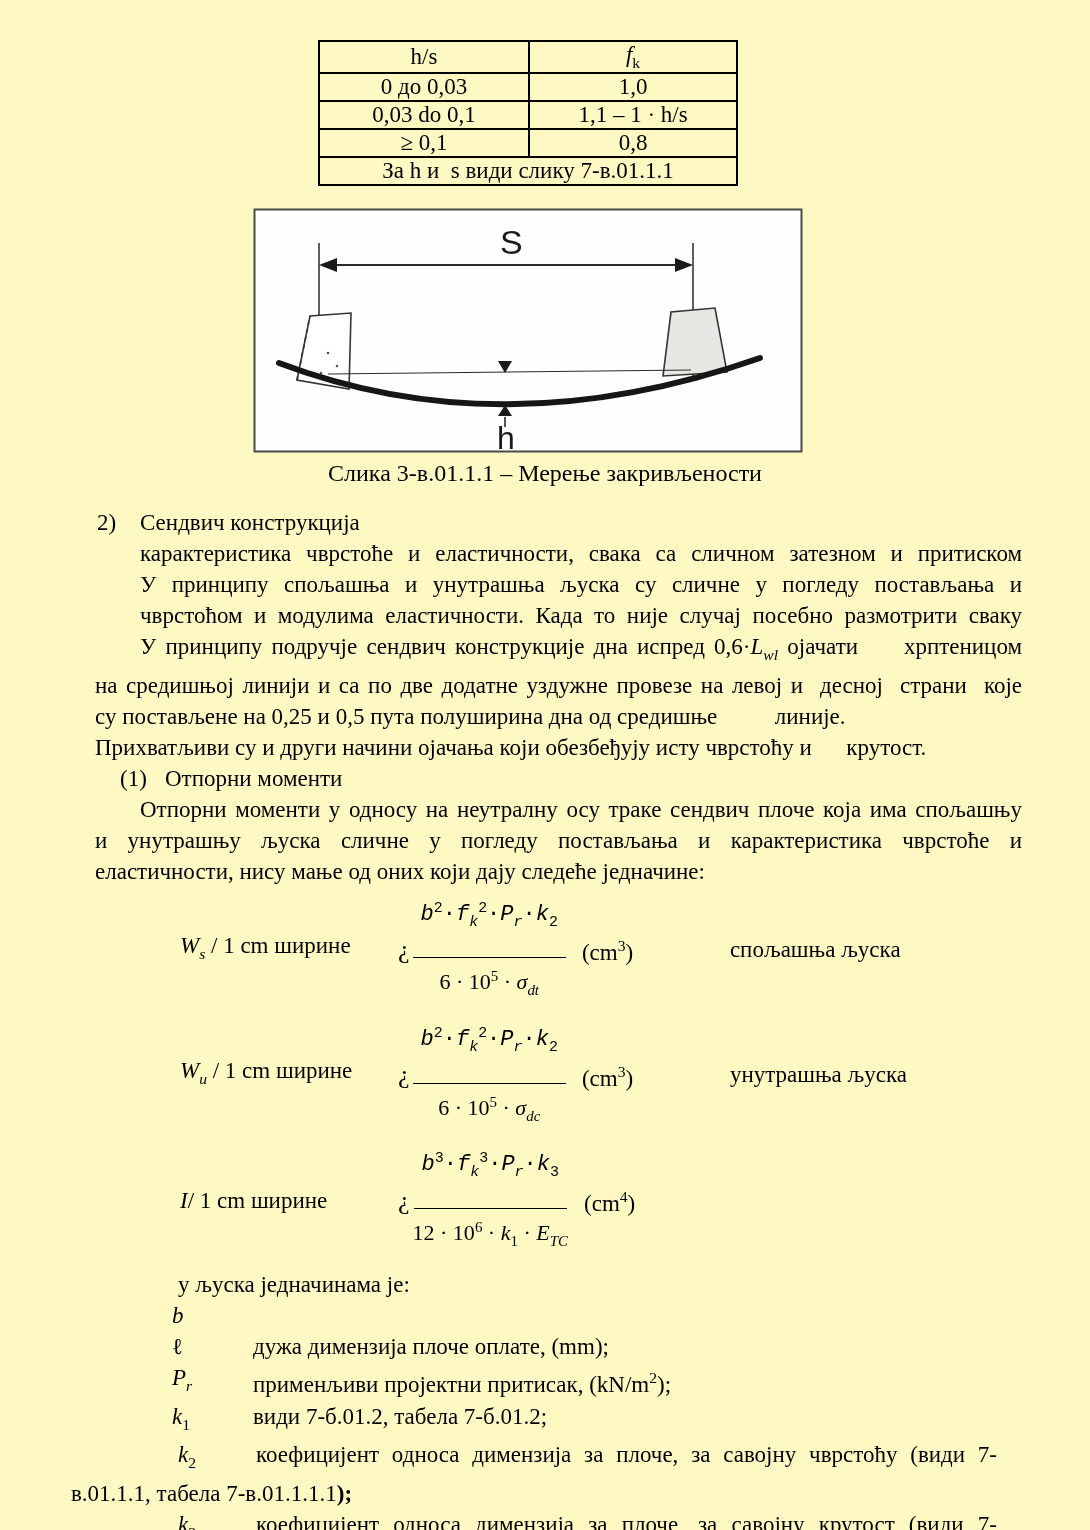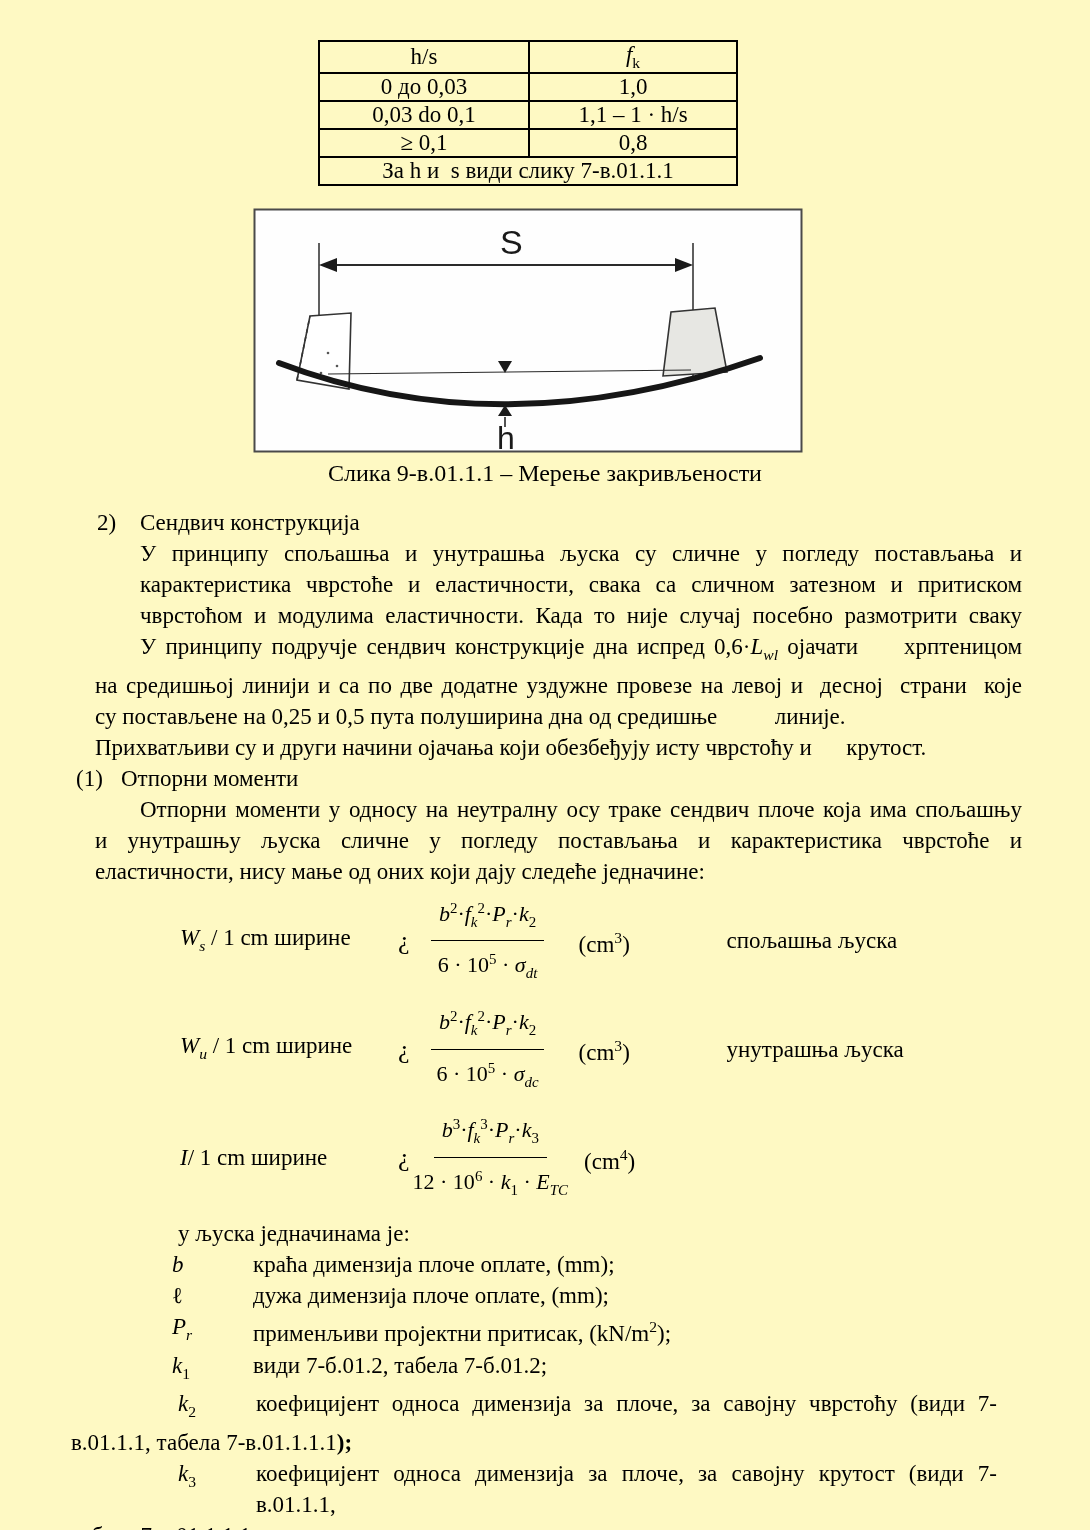--- a/index.html
+++ b/index.html
@@ -36,29 +36,29 @@
     font-size:23px;line-height:31px;
   }
   .ln{min-height:31px;}
   .just{text-align:justify;text-align-last:justify;}
   .left{text-align:left;}
   .ind{text-indent:45px;}
   .pA{margin:0 68px 0 140px;}
   .pB{margin:0 68px 0 95px;}
   .item2{padding-left:97px;}
   .item2 .num{display:inline-block;width:43px;}
-  .item1{padding-left:76px;}
+  .item1{padding-left:120px;}
   .item1 .num{display:inline-block;width:45px;}
   
   .formulas{margin-top:6px;}
   .f-row{display:flex;align-items:center;padding-left:180px;margin-bottom:12px;min-height:56px;}
   .f-label{width:218px;}
   .f-geq{font-size:26px;margin-right:3px;}
   .frac{display:inline-flex;flex-direction:column;align-items:center;font-size:22px;min-width:150px;}
-  .frac .fr-num{border-bottom:1.6px solid #000;padding:0 8px 3px;white-space:nowrap;}
+  .frac .fr-num{border-bottom:1.6px solid #000;padding:0 8px 20px;white-space:nowrap;font-family:Liberation Mono, monospace;}
   .frac .fr-den{padding-top:3px;white-space:nowrap;}
   .f-unit{width:100px;padding-left:16px;}
   .f-note{padding-left:48px;}
   sub,sup{font-size:68%;}
   .intro{padding-left:178px;}
   
   .def-row{display:flex;padding-left:172px;}
   .def-sym{width:81px;}
   .hang-l1{display:flex;padding-left:178px;margin-right:93px;}
   .hang-sym{width:78px;}
@@ -115,31 +115,31 @@
       <path d="M 26 155 Q 250 240 507 150" fill="none" stroke="#161616" stroke-width="6" stroke-linecap="round"></path>
 
       <line x1="75" y1="166" x2="438" y2="162" stroke="#2a2a2a" stroke-width="1.2"></line>
 
       <polygon points="245,153 259,153 252,165" fill="#1a1a1a"></polygon>
       <polygon points="245,208 259,208 252,197" fill="#1a1a1a"></polygon>
       <line x1="252" y1="209" x2="252" y2="219" stroke="#1a1a1a" stroke-width="1.5"></line>
       <text x="244" y="241" font-size="32" font-family="Liberation Sans, sans-serif" fill="#1a1a1a">h</text>
     </svg>
   </div>
-  <div class="caption">Слика 9-в.01.1.1 – Мерење закривљености</div>
+  <div class="caption">Слика 3-в.01.1.1 – Мерење закривљености</div>
 
   <div class="body">
 
     <div class="ln item2">
       <span class="num">2)</span><span>Сендвич конструкција</span>
     </div>
 
     <div class="pA">
+      <div class="ln just">карактеристика чврстоће и еластичности, свака са сличном затезном и притиском</div>
       <div class="ln just">У принципу спољашња и унутрашња љуска су сличне у погледу постављања и</div>
-      <div class="ln just">карактеристика чврстоће и еластичности, свака са сличном затезном и притиском</div>
       <div class="ln just">чврстоћом и модулима еластичности. Када то није случај посебно размотрити сваку</div>
     </div>
 
     <div class="pB">
       <div class="ln just ind">У принципу подручје сендвич конструкције дна испред 0,6·<i>L</i><sub><i>wl</i></sub> ојачати&nbsp;&nbsp;&nbsp;&nbsp; хрптеницом</div>
       <div class="ln just">на средишњој линији и са по две додатне уздужне провезе на левој и&nbsp; десној&nbsp; страни&nbsp; које</div>
       <div class="ln left">су постављене на 0,25 и 0,5 пута полуширина дна од средишње&nbsp;&nbsp;&nbsp;&nbsp;&nbsp;&nbsp;&nbsp;&nbsp;&nbsp; линије.</div>
       <div class="ln left">Прихватљиви су и други начини ојачања који обезбеђују исту чврстоћу и&nbsp;&nbsp;&nbsp;&nbsp;&nbsp; крутост.</div>
     </div>
 
@@ -187,21 +187,20 @@
         <span class="f-unit">(cm<sup>4</sup>)</span>
         <span class="f-note"></span>
       </div>
 
     </div>
 
     <div class="ln intro">у љуска једначинама је:</div>
 
     <div class="ln def-row">
       <span class="def-sym"><i>b</i></span>
-      <span>краћа димензија плоче оплате, (mm);</span>
     </div>
     <div class="ln def-row">
       <span class="def-sym">ℓ</span>
       <span>дужа димензија плоче оплате, (mm);</span>
     </div>
     <div class="ln def-row">
       <span class="def-sym"><i>P</i><sub><i>r</i></sub></span>
       <span>применљиви пројектни притисак, (kN/m<sup>2</sup>);</span>
     </div>
     <div class="ln def-row">

